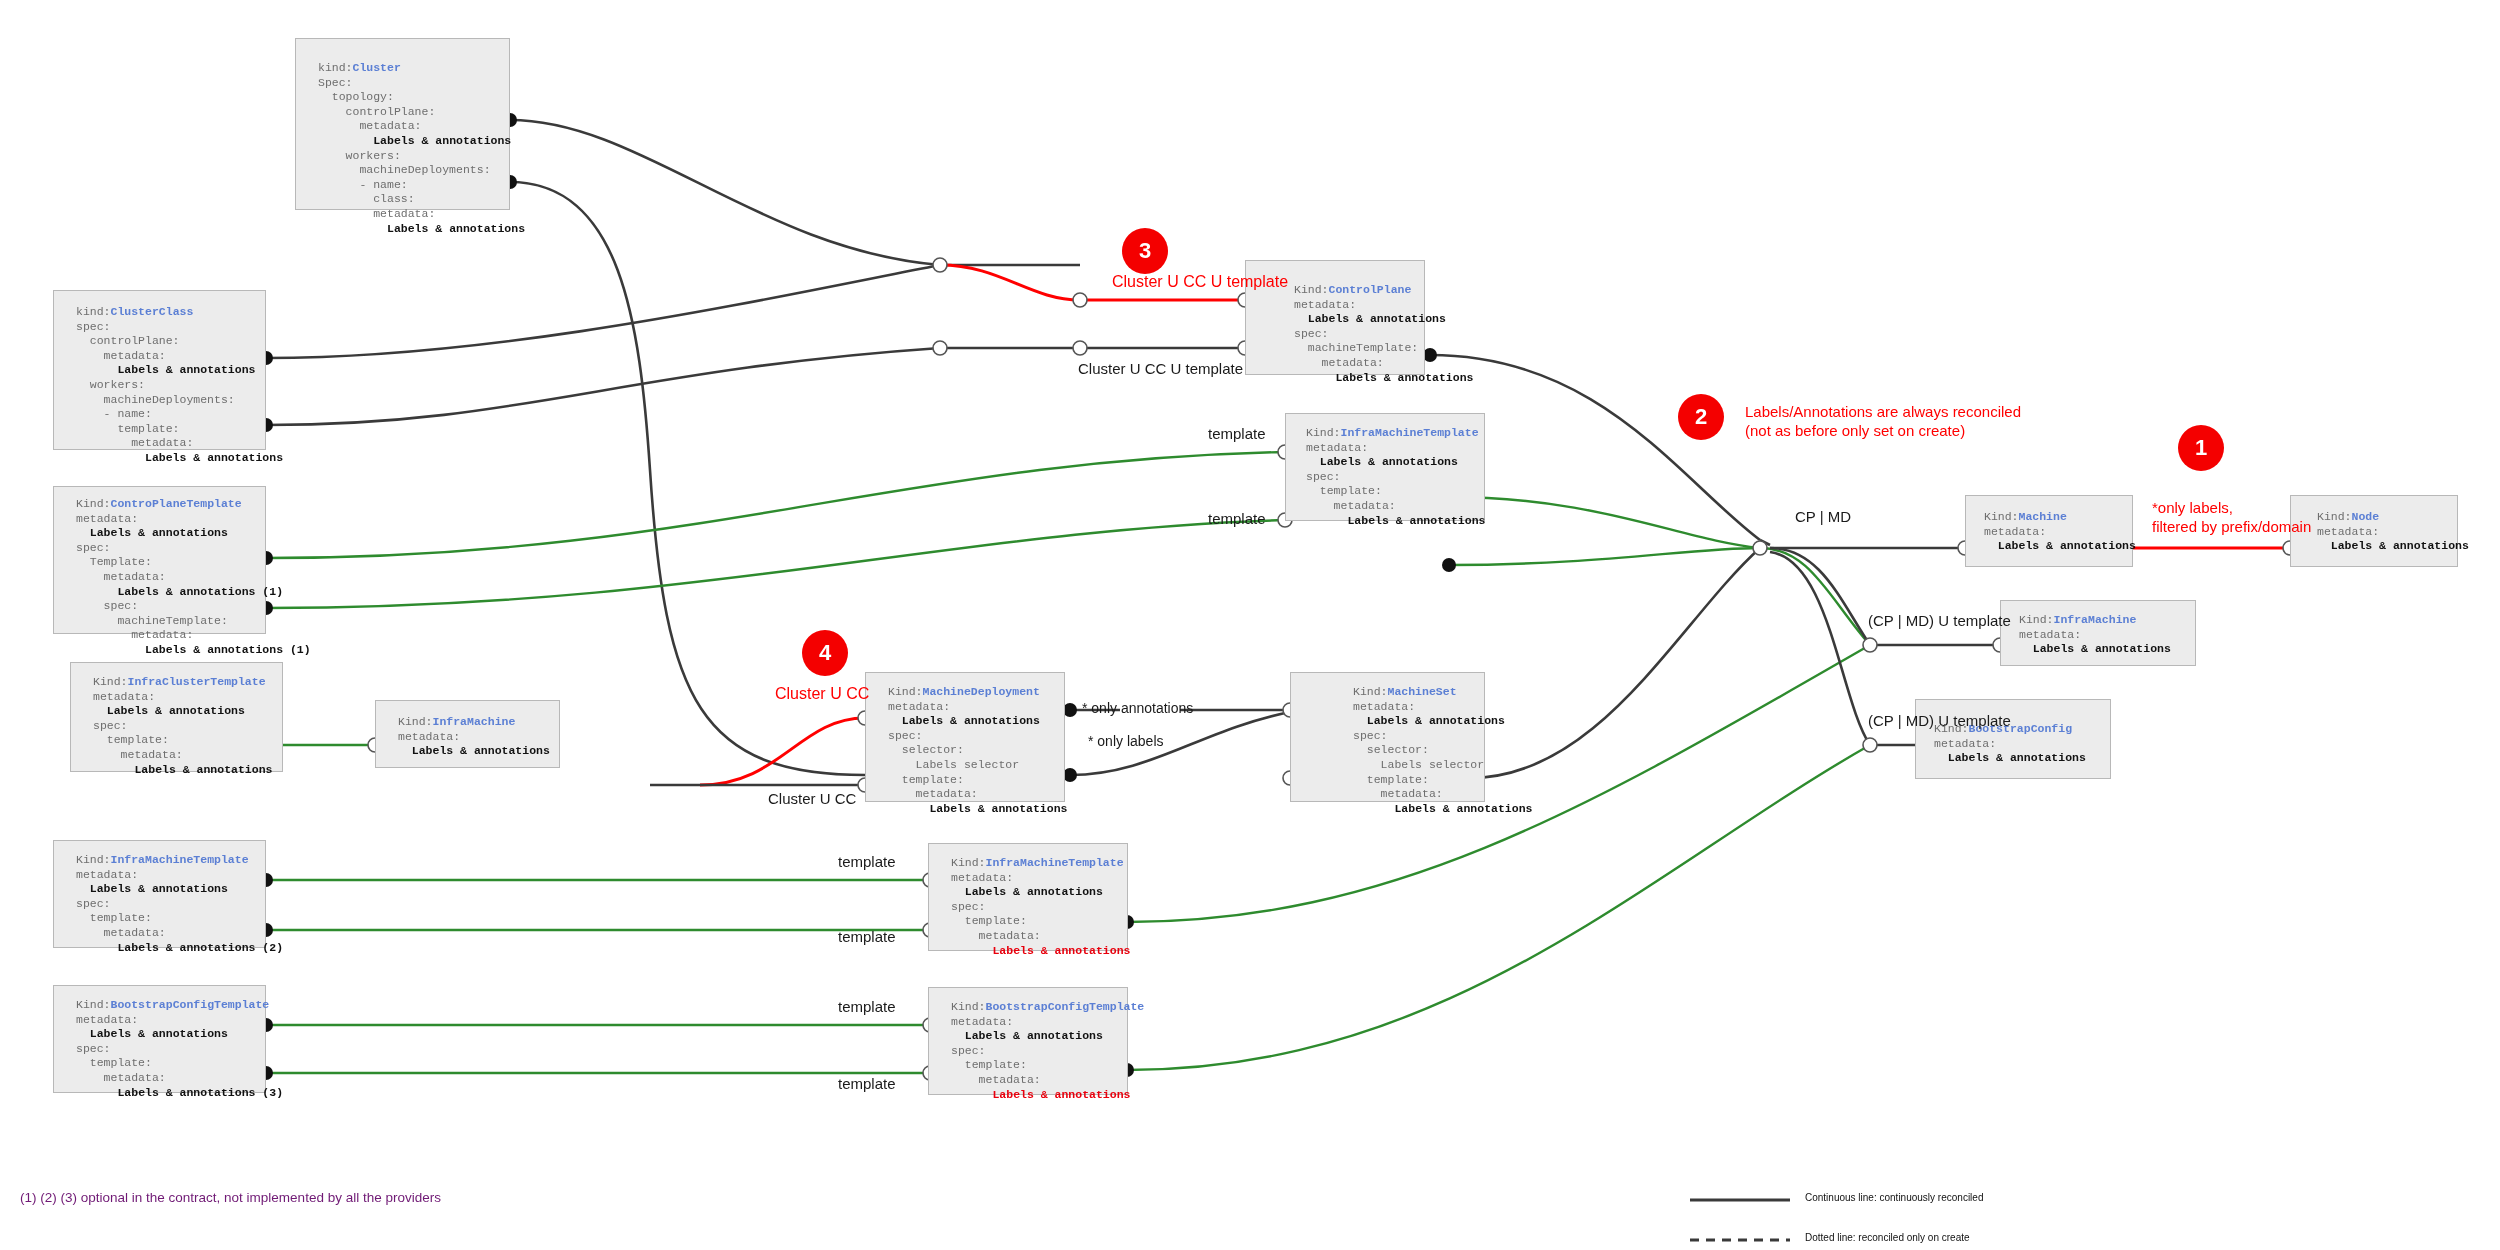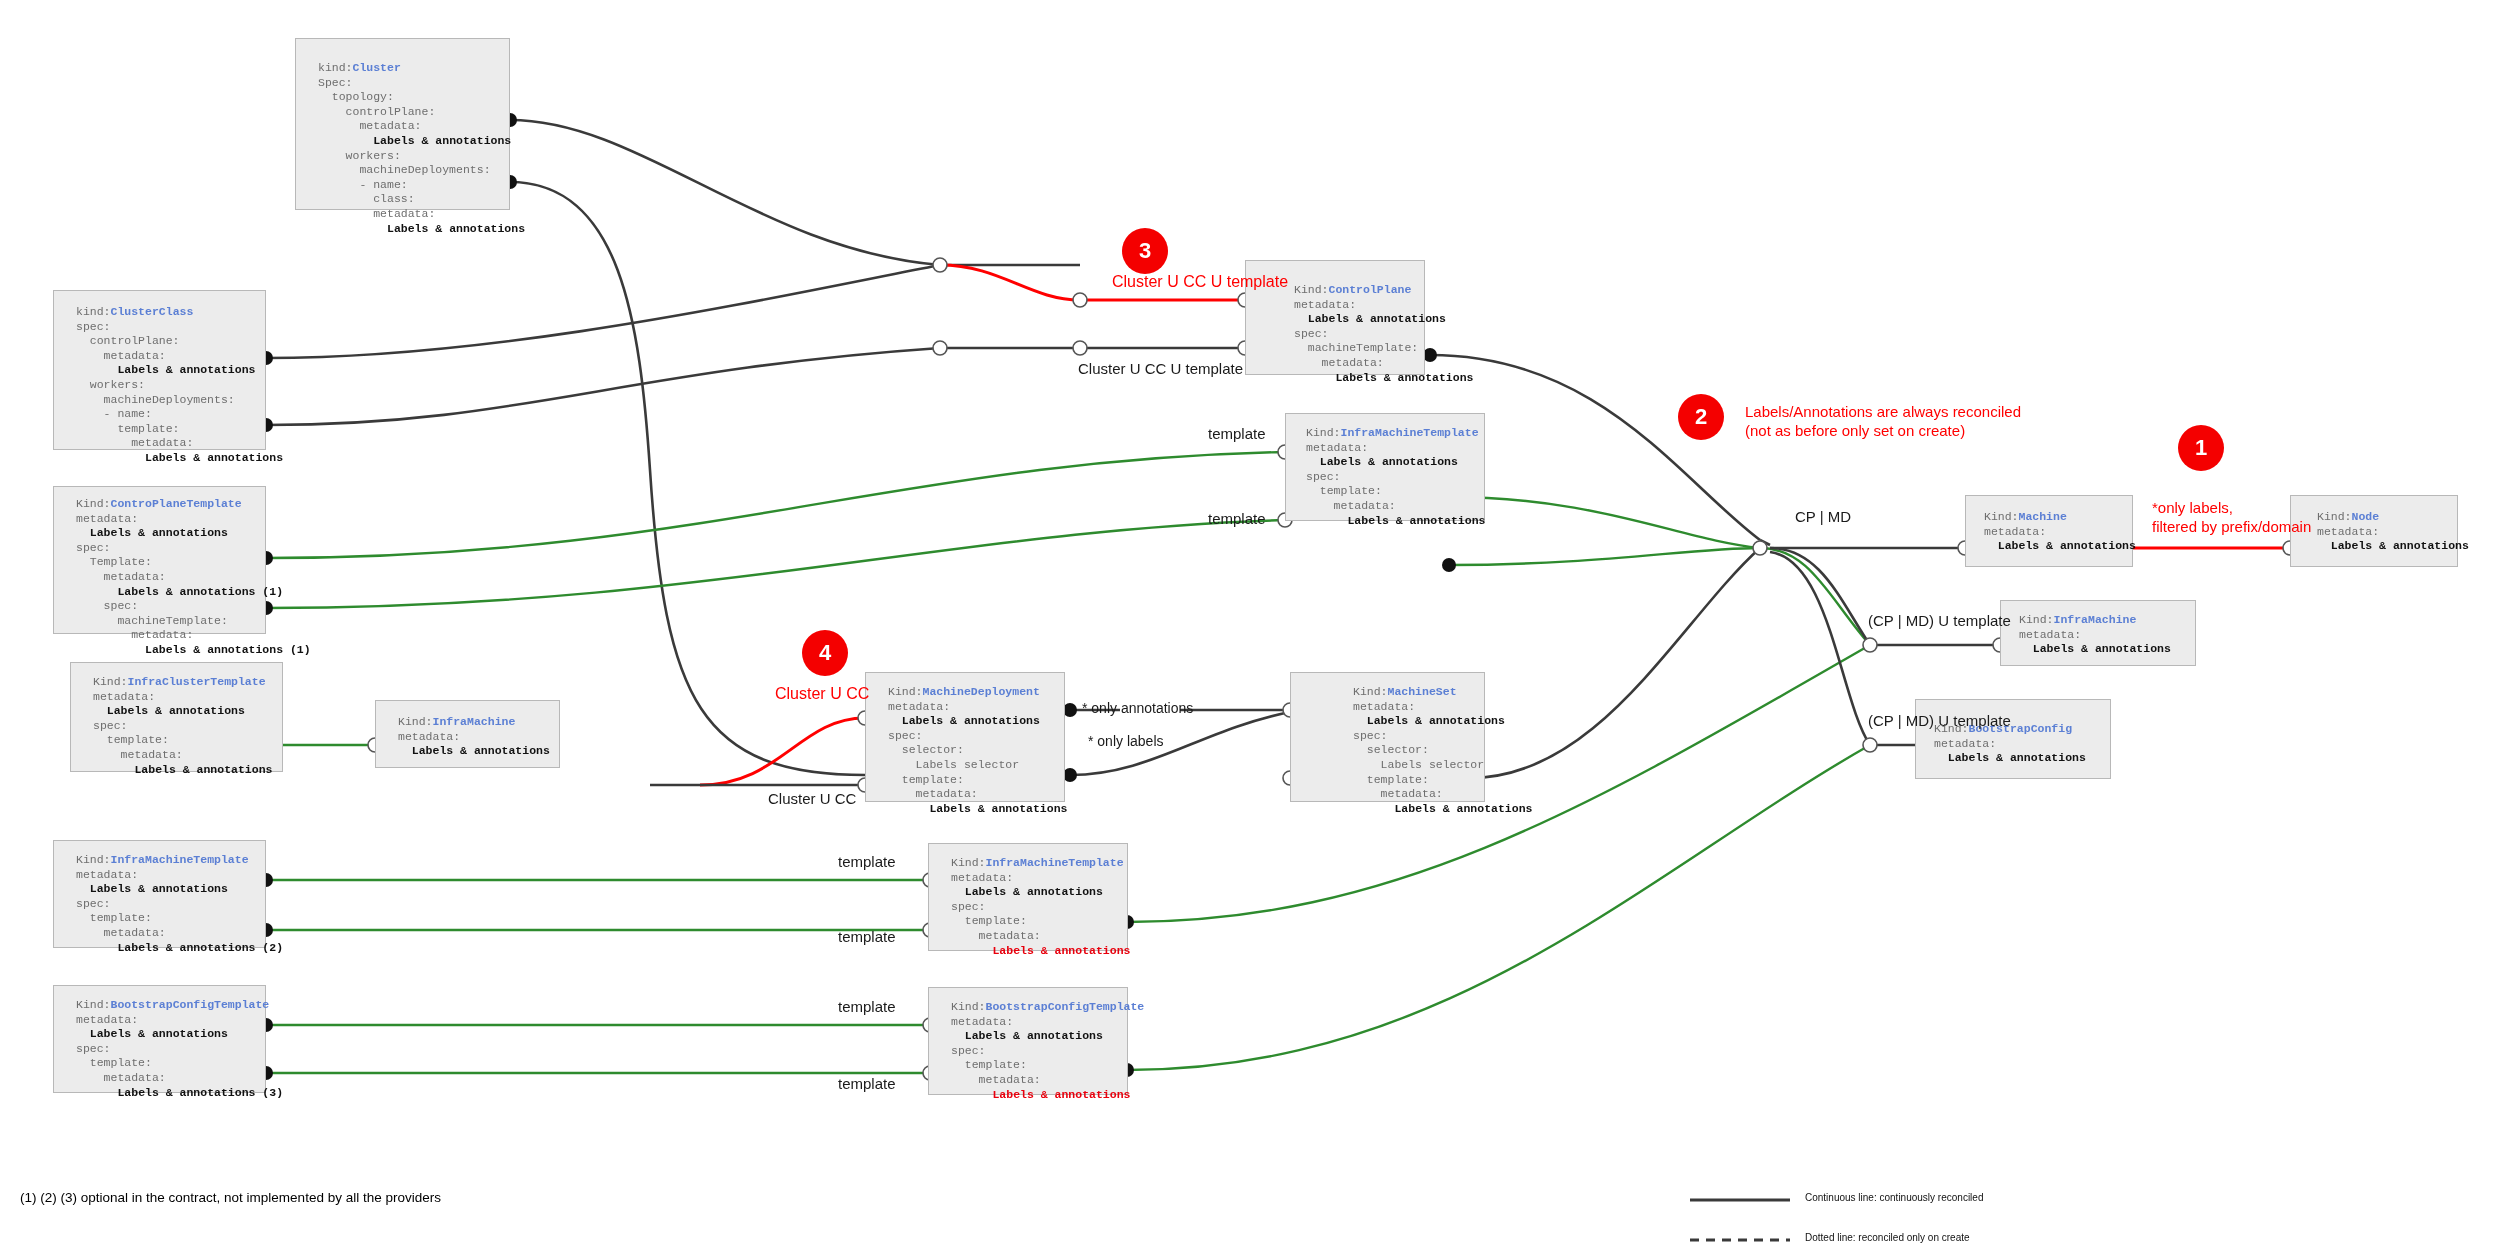--- a/index.html
+++ b/index.html
@@ -19,21 +19,21 @@
   .edge-label.red{color:#ff0000;font-size:16px;}
   .edge-label.small{font-size:14px;}
 
   .badge{position:absolute;width:46px;height:46px;border-radius:50%;
          background:#f40000;color:#fff;font-size:22px;font-weight:bold;
          display:flex;align-items:center;justify-content:center;}
 
   .note{position:absolute;color:#ff0000;font-size:15px;line-height:19px;white-space:pre;}
 
   .legend-text{position:absolute;font-size:10px;color:#111;white-space:nowrap;}
-  .footnote{position:absolute;font-size:13.5px;color:#000000;white-space:nowrap;}
+  .footnote{position:absolute;font-size:13.5px;color:#701a75;white-space:nowrap;}
 </style>
 </head>
 <body>
 
 <div id="canvas">
 
   <svg class="wires" viewBox="0 0 2500 1250">
     <defs>
       <style>
         .dk{stroke:#3a3a3a;stroke-width:2.6;fill:none;}

